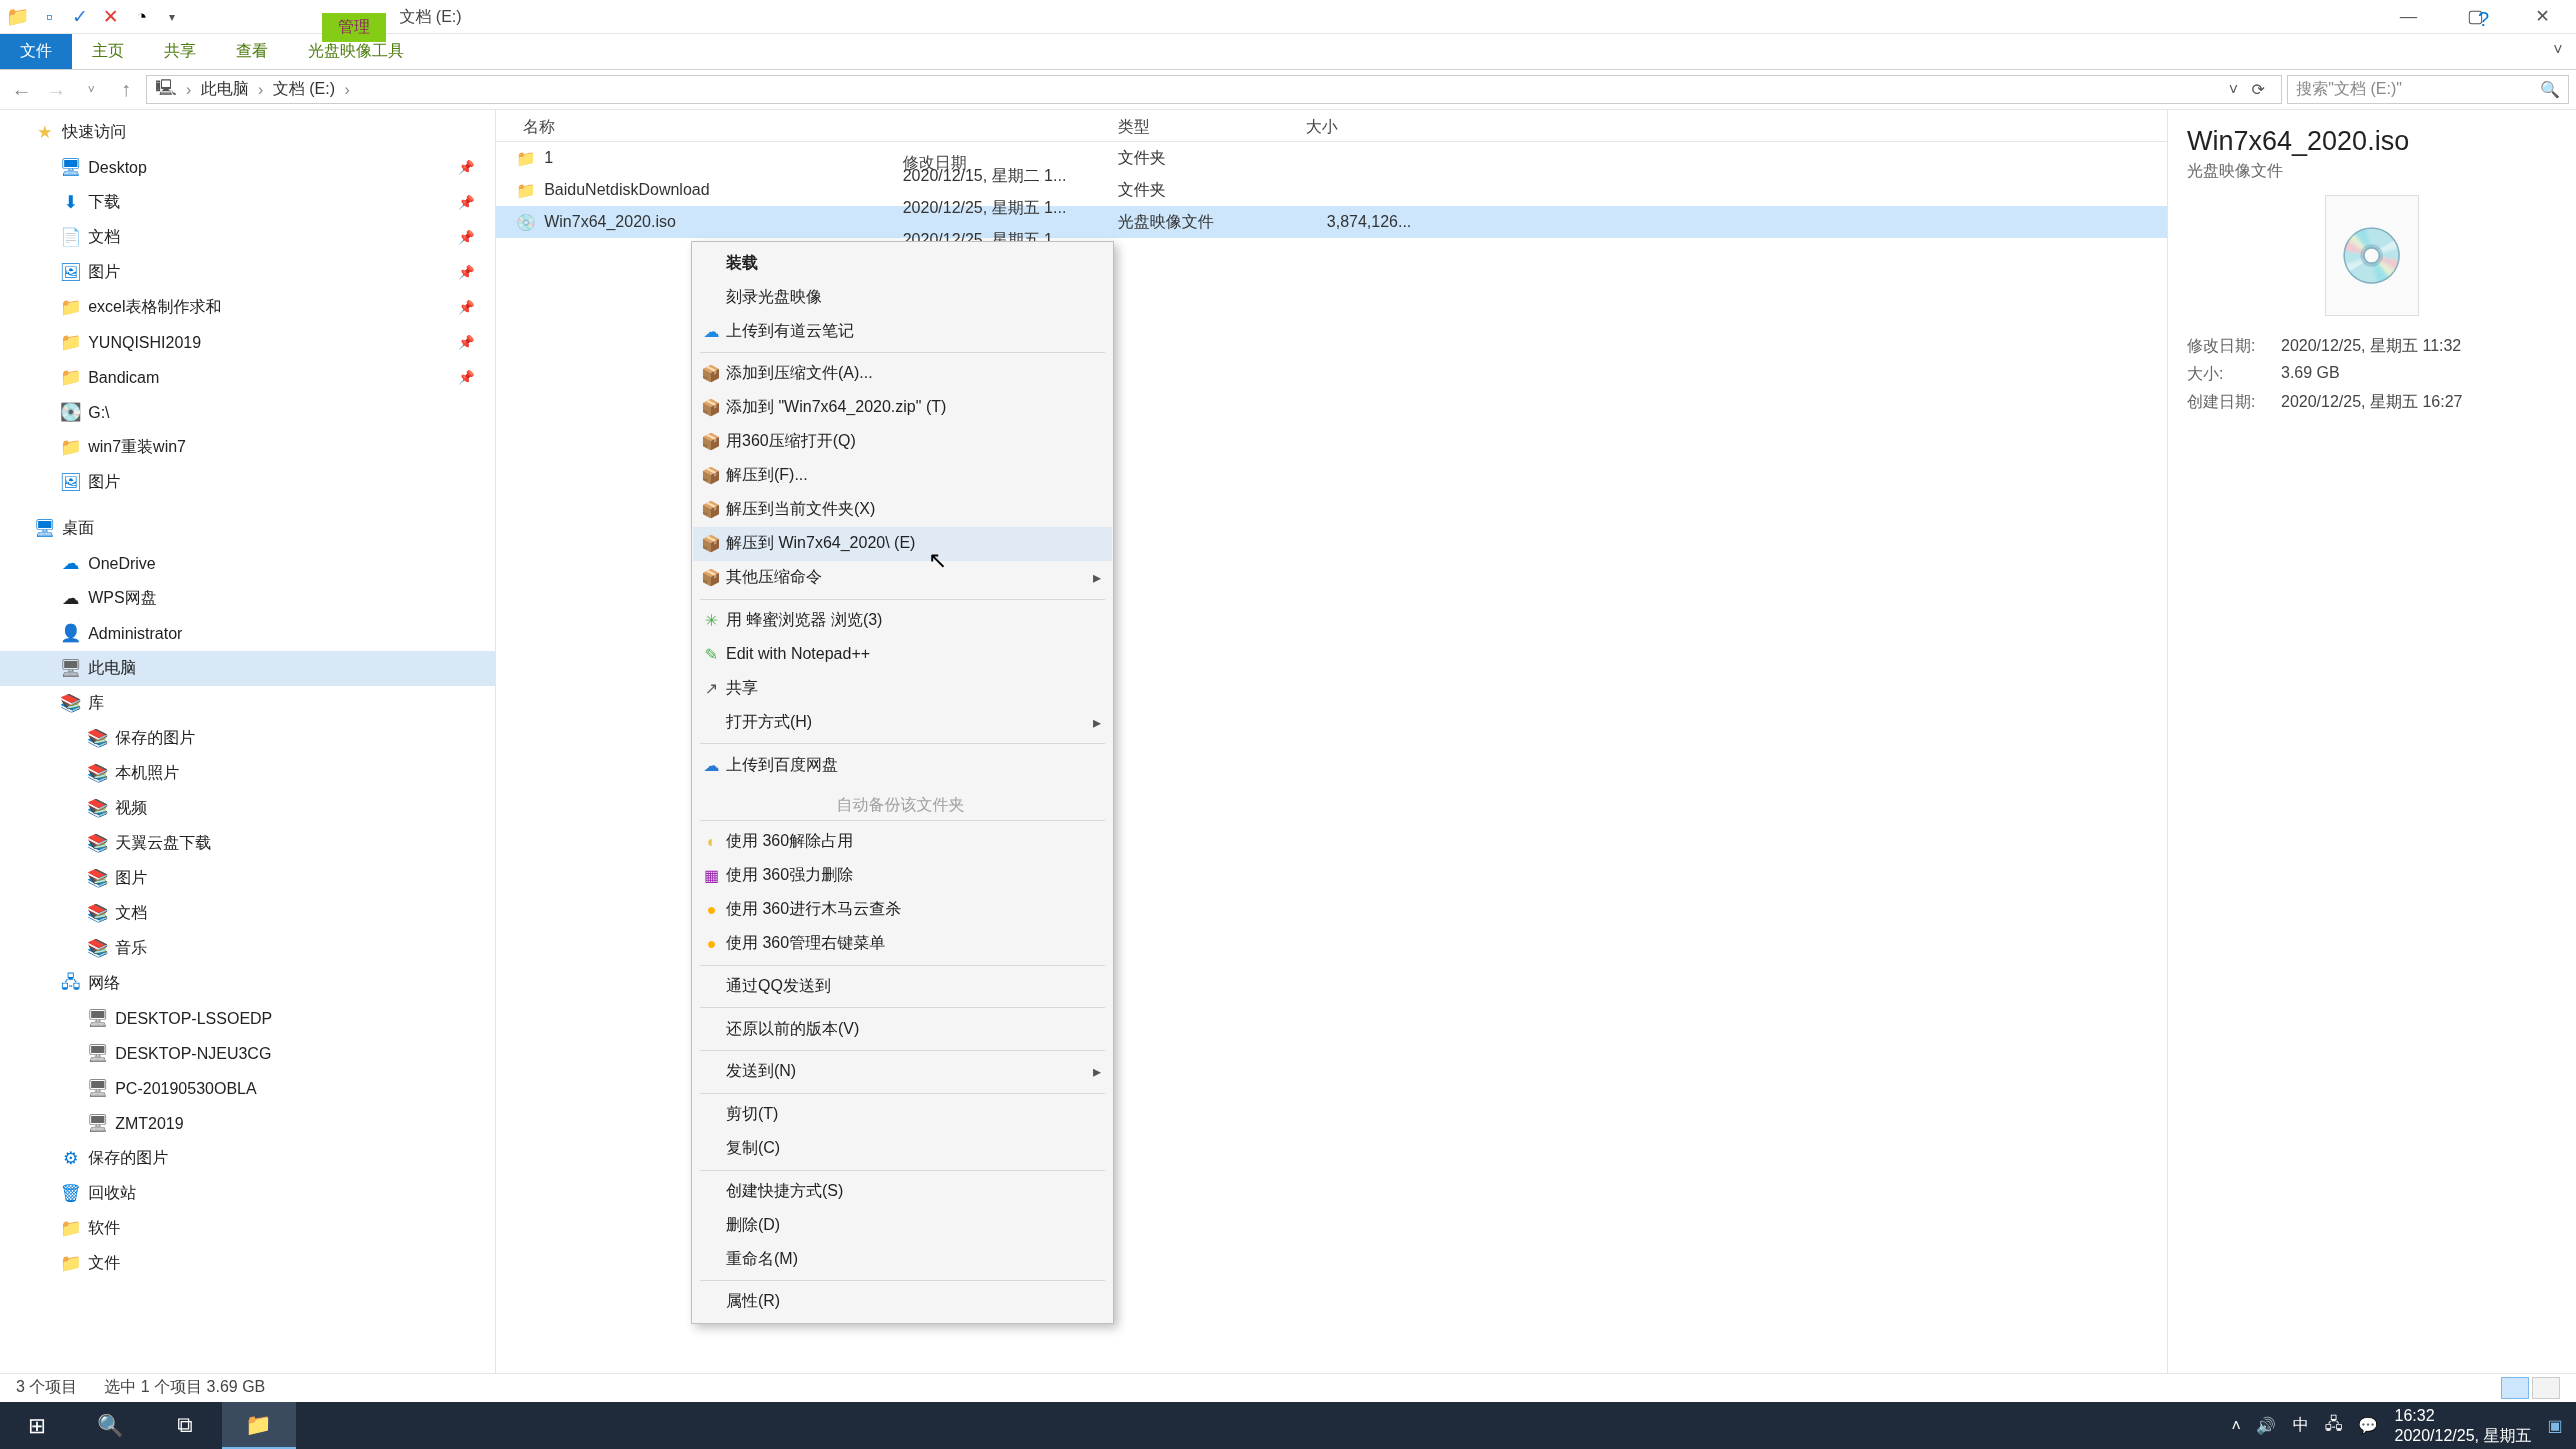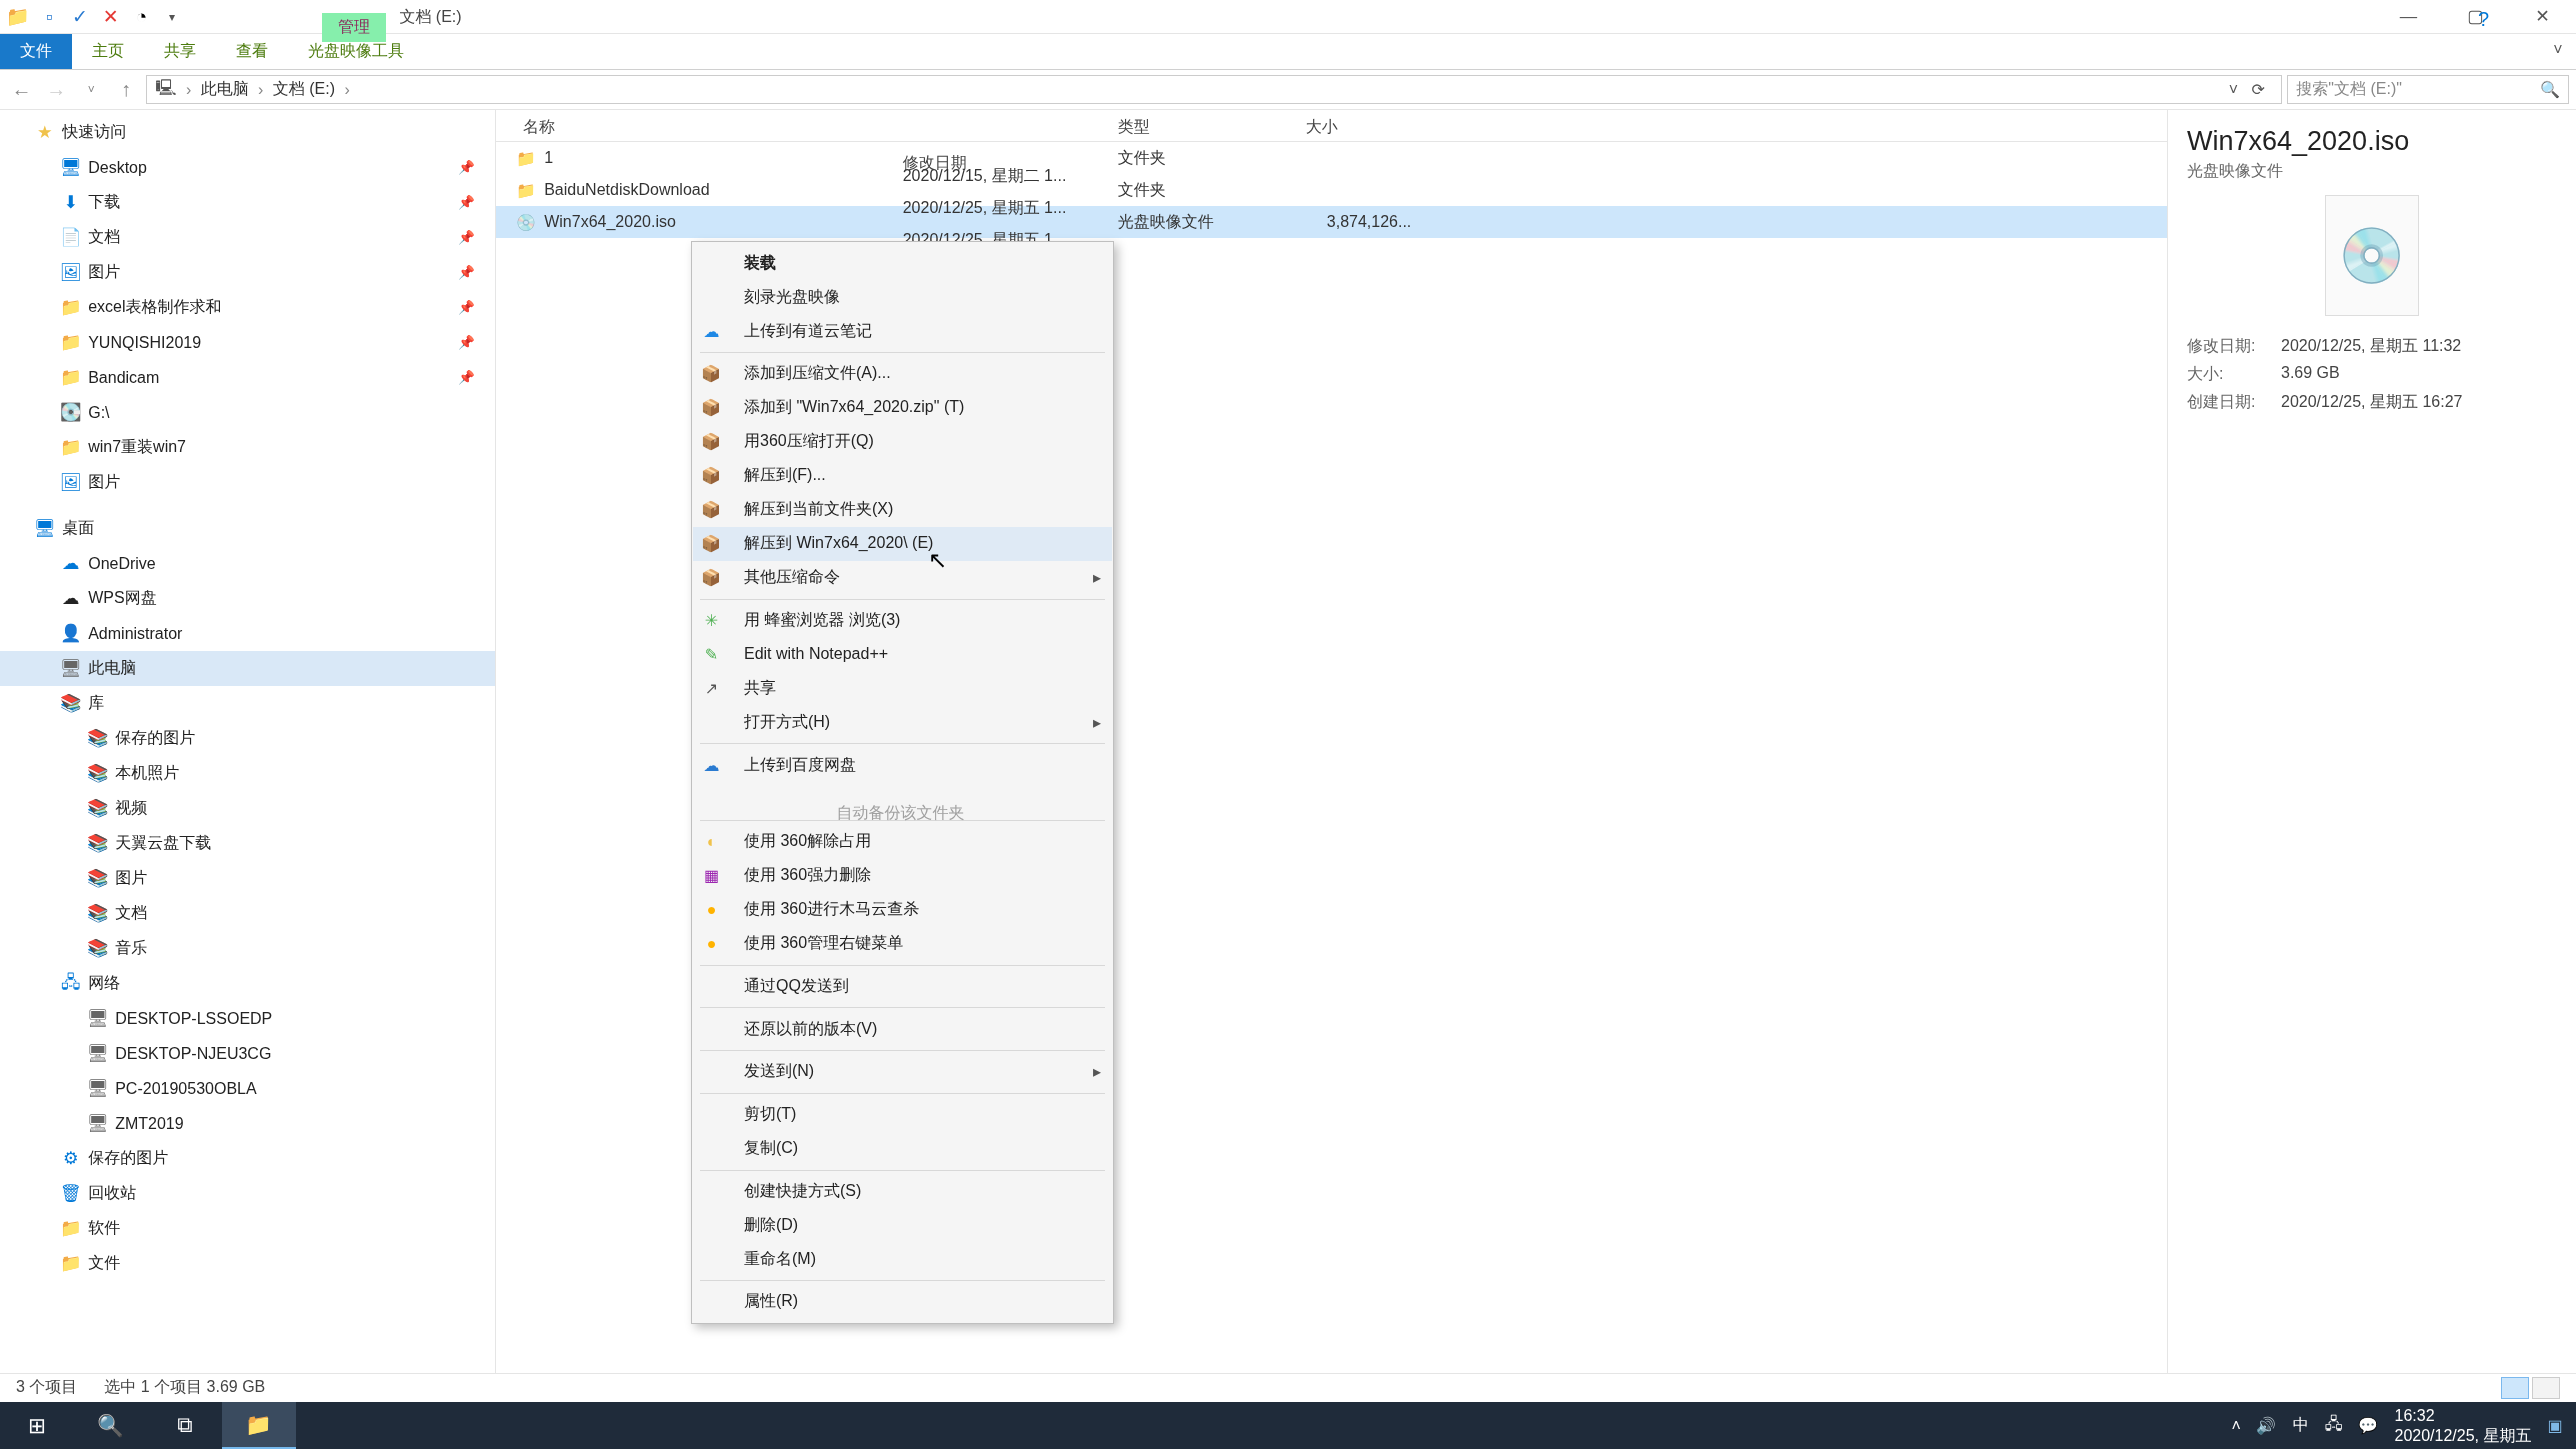--- a/index.html
+++ b/index.html
@@ -2,21 +2,21 @@
 <html><head>
 <meta charset="utf-8">
 <style>
 * { margin: 0; padding: 0; box-sizing: border-box; font-family: "Microsoft YaHei", "Segoe UI", sans-serif; font-size: 16px; }
 body { background: #fff; width: 2576px; height: 1449px; overflow: hidden; position: relative; }
 
 
 .title-bar { height: 34px; background: #fff; display: flex; align-items: center; border-bottom: 0.7px solid #e5e5e5; }
 .qat { display: flex; align-items: center; gap: 6.7px; padding: 0 6.7px; }
 .qat-btn { width: 24px; height: 24px; display: flex; align-items: center; justify-content: center; font-size: 19px; }
-.title-tab { padding: 4px 16px; background: #86efac; color: #8b2a5c; margin-top: 20px; }
+.title-tab { padding: 4px 16px; background: #84cc16; color: #8b2a5c; margin-top: 20px; }
 .title-txt { padding: 0 13.4px; color: #444; }
 .win-controls { margin-left: auto; display: flex; }
 .win-btn { width: 67px; height: 34px; display: flex; align-items: center; justify-content: center; font-size: 17.4px; color: #555; }
 
 
 .ribbon { height: 36px; display: flex; align-items: stretch; border-bottom: 0.7px solid #d0d0d0; }
 .ribbon-tab { padding: 6.7px 20px; color: #4d7c0f; display: flex; align-items: center; }
 .ribbon-tab.active { background: #1979ca; color: #fff; }
 
 
@@ -51,21 +51,21 @@
 .c-type { width: 188px; }
 .c-size { width: 127px; }
 .row { display: flex; height: 32px; align-items: center; color: #333; }
 .row.sel { background: #cde6fb; }
 .cell { padding: 0 10.7px; white-space: nowrap; overflow: hidden; text-overflow: ellipsis; }
 .cell.c-name { display: flex; align-items: center; gap: 6.7px; padding-left: 20px; }
 .file-i { width: 21.5px; height: 21.5px; display: inline-flex; align-items: center; justify-content: center; }
 
 
 .ctx { position: absolute; left: 691px; top: 241px; width: 423px; background: #f5f5f5; border: 0.7px solid #bfbfbf; box-shadow: 4px 4px 9.4px rgba(0,0,0,.25); padding: 4px 1.3px; }
-.ctx-item { display: flex; align-items: center; height: 34px; padding: 0 10.7px 0 6.7px; gap: 21px; color: #222; }
+.ctx-item { display: flex; align-items: center; height: 34px; padding: 0 10.7px 0 6.7px; gap: 3px; color: #222; }
 .ctx-item.disabled { color: #a0a0a0; flex-direction: column; }
 .ctx-item.hover { background: #dfeaf5; }
 .ctx-item .arrow { margin-left: auto; color: #555; }
 .ctx-ico { width: 23px; height: 23px; display: inline-flex; align-items: center; justify-content: center; font-size: 16px; }
 .ctx-sep { height: 0.7px; background: #d8d8d8; margin: 4px 6.7px; }
 
 
 .details { width: 409px; border-left: 0.7px solid #e5e5e5; padding: 16px 19px; }
 .details h2 { font-size: 27px; font-weight: 400; color: #222; margin-bottom: 4px; }
 .sub { color: #666; margin-bottom: 13.4px; }

